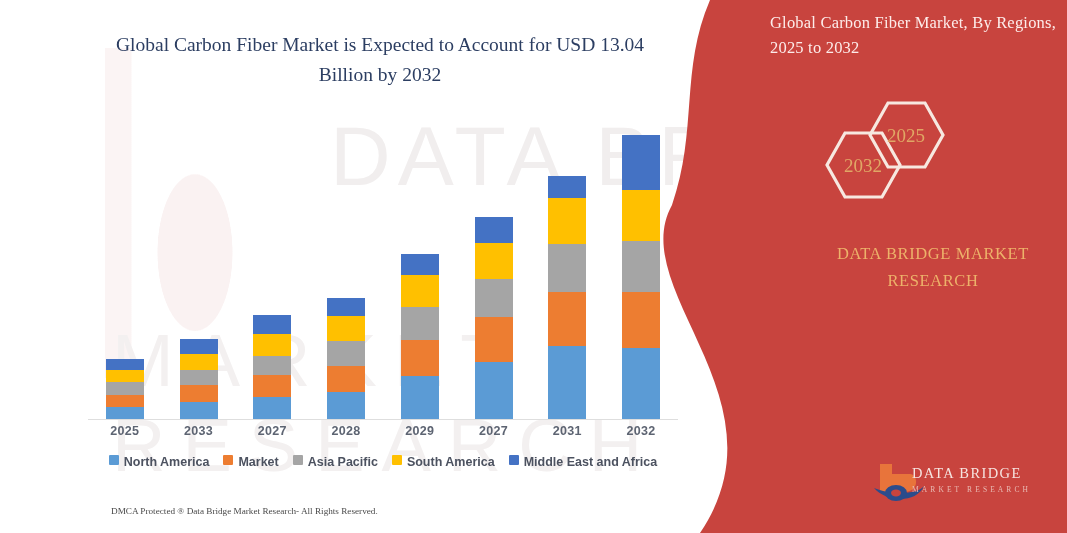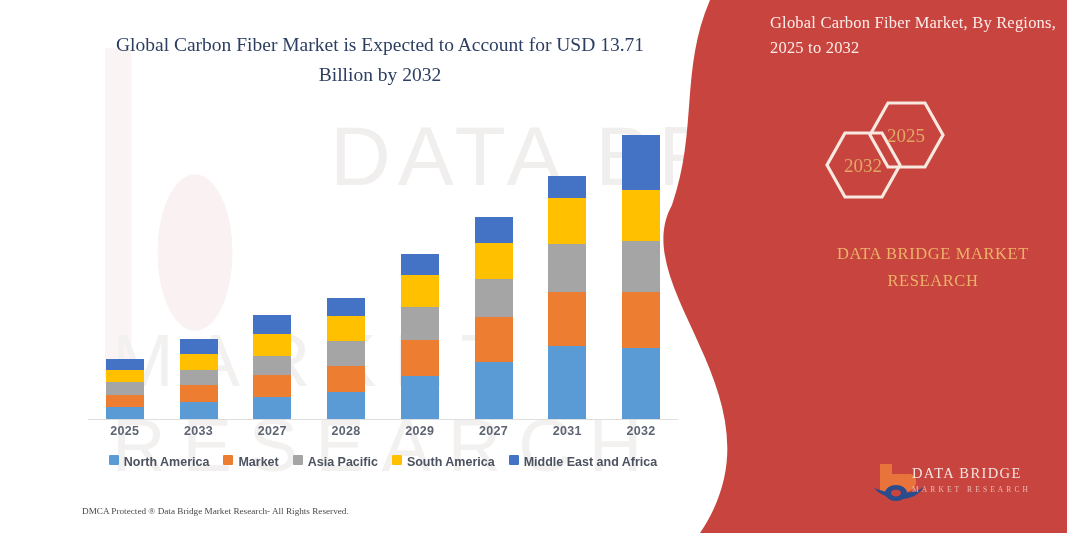--- a/index.html
+++ b/index.html
@@ -102,32 +102,32 @@
   .legend-item{display:flex;gap:5px;}
   .legend-swatch{width:10px;height:10px;border-radius:1px;}
   .legend-label{font-size:12.5px;font-weight:bold;color:#4c5260;white-space:nowrap;}
 
   .footer{
     position:absolute;left:82px;top:506px;width:600px;
     display:flex;justify-content:space-between;
     font-family:"Liberation Serif", serif;
     font-size:9.2px;color:#4a4a4a;
   }
-  .footer span{white-space:nowrap;}
+  .footer span{white-space:nowrap;margin-left:29px;}
 </style>
 </head>
 <body>
 
 <div id="root">
 
   <div class="wm wm-b"></div>
   <div class="wm wm-line1">DATA BRIDGE</div>
   <div class="wm wm-line2">MARKET RESEARCH</div>
 
-  <div class="headline">Global Carbon Fiber Market is Expected to Account for USD 13.71 Billion by 2032</div>
+  <div class="headline">Global Carbon Fiber Market is Expected to Account for USD 13.04 Billion by 2032</div>
 
   <div class="chart">
     <div class="bars">
         <div class="bar-slot">
           <div class="bar">
             <div class="seg" style="background: rgb(91, 155, 213); height: 12.2px;"></div>
             <div class="seg" style="background: rgb(237, 125, 49); height: 12.2px;"></div>
             <div class="seg" style="background: rgb(165, 165, 165); height: 12.2px;"></div>
             <div class="seg" style="background: rgb(255, 192, 0); height: 12.2px;"></div>
             <div class="seg" style="background: rgb(68, 114, 196); height: 11.1833px;"></div>

